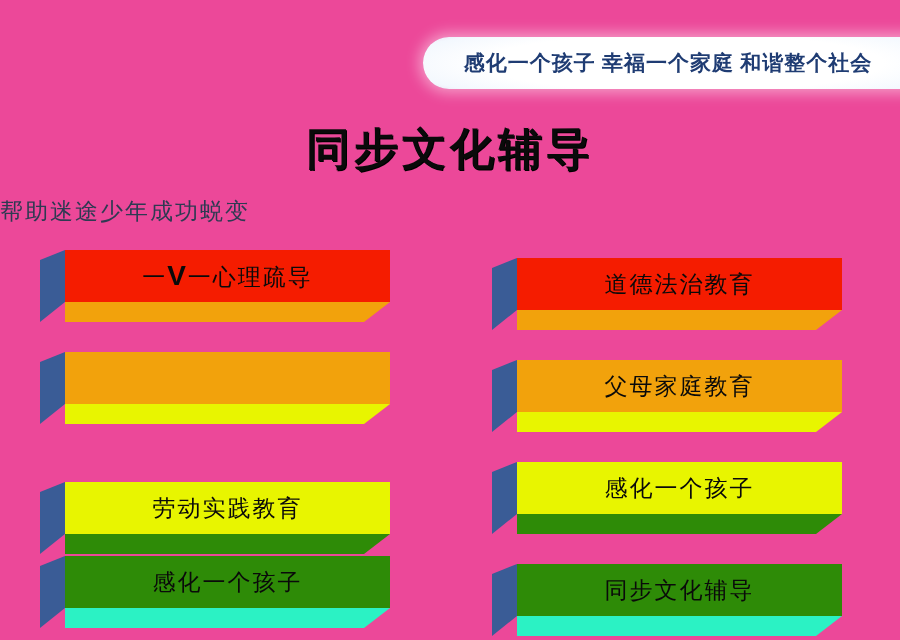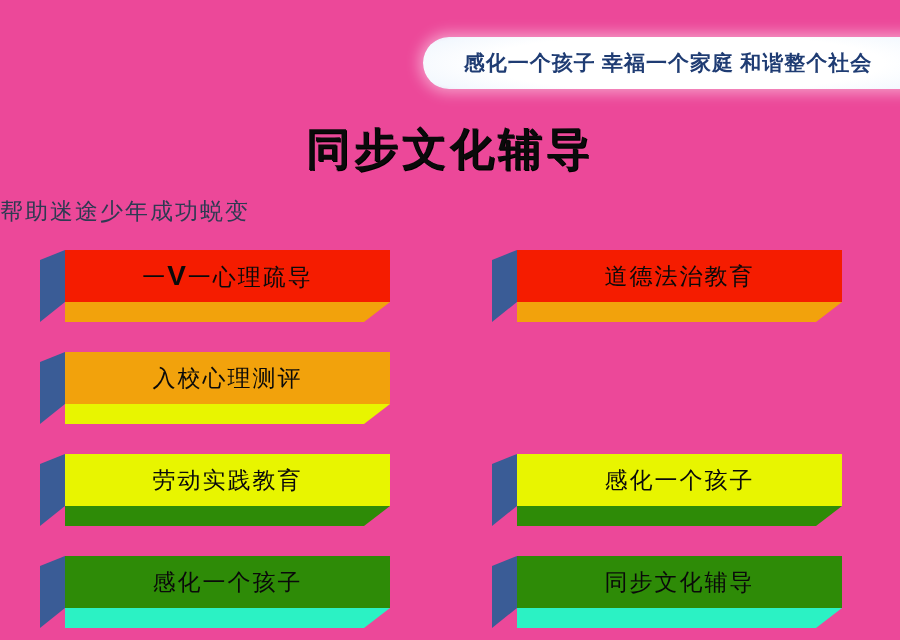--- a/index.html
+++ b/index.html
@@ -76,21 +76,21 @@
   }
 
   
   .bar {
     position: absolute;
     width: 350px;
     height: 61px;
     border-radius: 26px;
   }
   .bar.col-left  { left: 40px; }
-  .bar.col-right { left: 492px; }
+  .bar.col-right { left: 492px; margin-top: 8px; }
 
   .bar .face-front {
     position: absolute;
     left: 25px;
     top: 0;
     width: 325px;
     height: 52px;
   }
   .bar .face-side {
     position: absolute;
@@ -145,44 +145,49 @@
     <div class="face-side" style="background: rgb(58, 92, 150);"></div>
     <div class="face-bottom" style="background: rgb(242, 162, 12);"></div>
     <div class="face-front" style="background: rgb(245, 28, 0);"></div>
     <div class="bar-label"><span>一</span><span class="vee">V</span><span>一心理疏导</span></div>
   </div>
 
   <div class="bar col-left" style="top:352px">
     <div class="face-side" style="background: rgb(58, 92, 150);"></div>
     <div class="face-bottom" style="background: rgb(232, 245, 0);"></div>
     <div class="face-front" style="background: rgb(242, 162, 12);"></div>
-    <div class="bar-label">入校心理测评</div>
-  </div>
-
-  <div class="bar col-left" style="top:454px">
+  </div>
+
+  <div class="bar col-left" style="top:482px">
     <div class="face-side" style="background: rgb(58, 92, 150);"></div>
     <div class="face-bottom" style="background: rgb(46, 139, 7);"></div>
     <div class="face-front" style="background: rgb(232, 245, 0);"></div>
     <div class="bar-label">劳动实践教育</div>
   </div>
 
   <div class="bar col-left" style="top:556px">
     <div class="face-side" style="background: rgb(58, 92, 150);"></div>
     <div class="face-bottom" style="background: rgb(43, 242, 196);"></div>
     <div class="face-front" style="background: rgb(46, 139, 7);"></div>
     <div class="bar-label">感化一个孩子</div>
   </div>
 
   <div class="bar col-right" style="top:250px">
     <div class="face-side" style="background: rgb(58, 92, 150);"></div>
     <div class="face-bottom" style="background: rgb(242, 162, 12);"></div>
     <div class="face-front" style="background: rgb(245, 28, 0);"></div>
     <div class="bar-label">道德法治教育</div>
   </div>
 
+  <div class="bar col-right" style="top:352px">
+    <div class="face-side" style="background: rgb(58, 92, 150);"></div>
+    <div class="face-bottom" style="background: rgb(232, 245, 0);"></div>
+    <div class="face-front" style="background: rgb(242, 162, 12);"></div>
+    <div class="bar-label">父母家庭教育</div>
+  </div>
 
   <div class="bar col-right" style="top:454px">
     <div class="face-side" style="background: rgb(58, 92, 150);"></div>
     <div class="face-bottom" style="background: rgb(46, 139, 7);"></div>
     <div class="face-front" style="background: rgb(232, 245, 0);"></div>
     <div class="bar-label">感化一个孩子</div>
   </div>
 
   <div class="bar col-right" style="top:556px">
     <div class="face-side" style="background: rgb(58, 92, 150);"></div>

